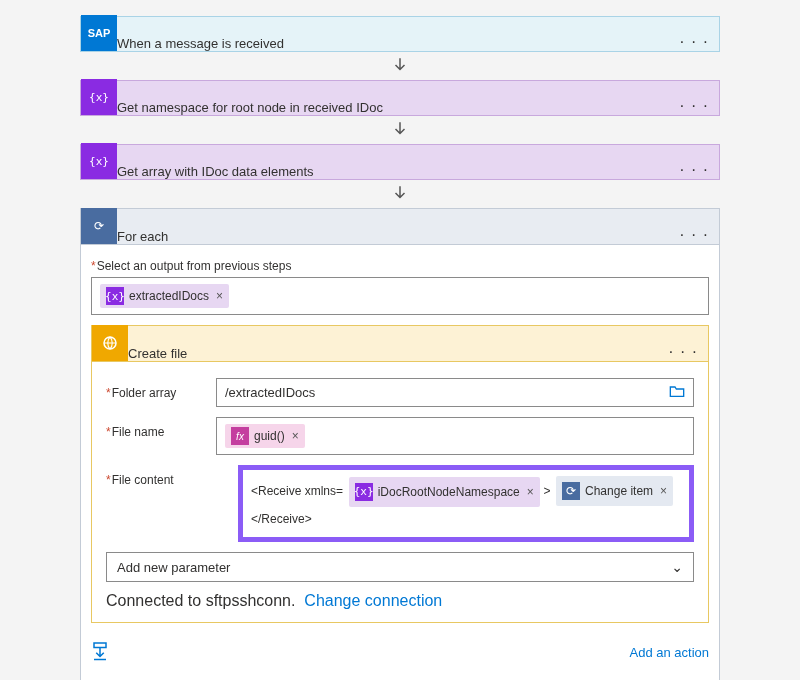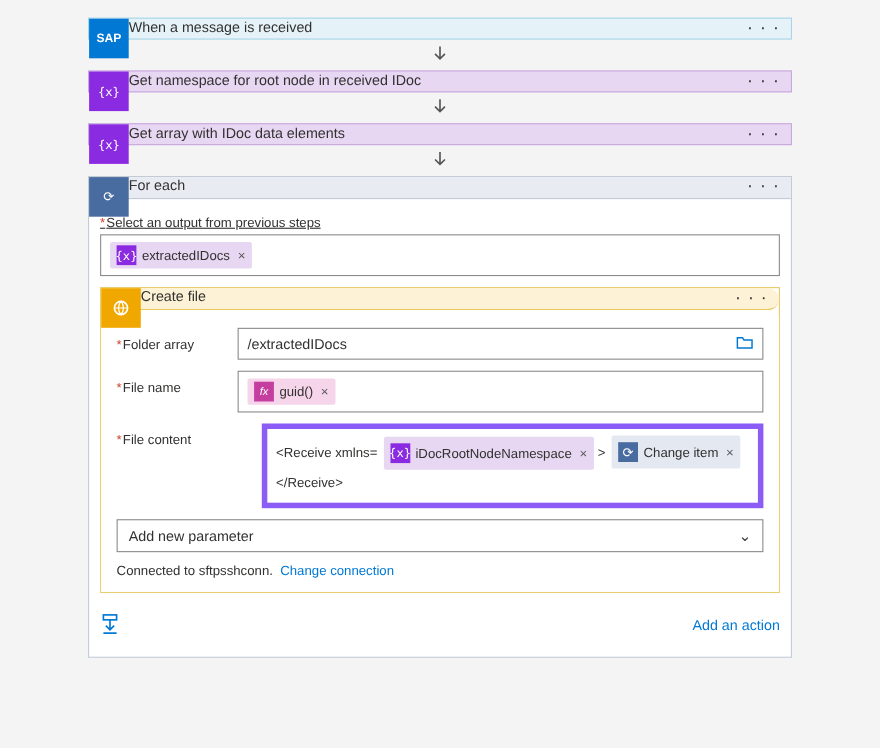--- a/index.html
+++ b/index.html
@@ -1,33 +1,33 @@
 <!DOCTYPE html>
 <html><head>
 <meta charset="utf-8">
 <style>
 * { box-sizing: border-box; margin: 0; padding: 0; font-family: "Segoe UI", Arial, sans-serif; }
 body { background: #f4f4f4; width: 800px; height: 680px; padding: 16px 80px; font-size: 13px; color: #323130; }
-.step-bar { display: flex; align-items: flex-start; border: 1px solid; height: 20px; margin-bottom: 4px; }
+.step-bar { display: flex; align-items: flex-end; border: 1px solid; height: 36px; margin-bottom: 4px; }
 .step-icon { width: 36px; height: 36px; display: flex; align-items: center; justify-content: center; color: #fff; font-size: 14px; }
 .step-title { flex: 1; padding: 0 0; font-size: 13px; }
 .step-menu { padding: 0 10px; font-size: 16px; letter-spacing: 1px; cursor: pointer; }
 .sap-bar { background: #e5f3f8; border-color: #a9d3e6; }
 .sap-icon { background: #0078d4; font-weight: bold; font-size: 11px; }
 .var-bar { background: #e7d7f2; border-color: #c8a8dd; }
 .var-icon { background: #8a2be2; }
 .for-bar { background: #e8ecf2; border-color: #c3cad4; }
 .for-icon { background: #496ca0; }
-.sftp-bar { background: #fdf2d5; border-color: #e8c862; border-radius: 10px; }
+.sftp-bar { background: #fdf2d5; border-color: #e8c862; }
 .sftp-icon { background: #f0a800; }
 .arrow { display: flex; justify-content: center; color: #555; margin: 2px 0 6px 0; }
 .arrow svg { width: 18px; height: 18px; }
 .container { border: 1px solid #c3cbd6; background: #fff; }
 .container-body { padding: 10px; }
-.label { font-size: 12px; margin-bottom: 4px; text-decoration: underline; }
+.label { font-size: 12px; margin-bottom: 4px; }
 .req::before { content: "*"; color: #cc4a31; margin-right: 1px; }
 .input-line { border: 1px solid #8a8a8a; padding: 6px 8px; display: flex; align-items: center; gap: 6px; min-height: 32px; flex-wrap: wrap; background: #fff; }
 .chip { display: inline-flex; align-items: center; gap: 5px; padding: 3px 6px; font-size: 12px; border-radius: 2px; }
 .chip-icon { width: 18px; height: 18px; display: inline-flex; align-items: center; justify-content: center; color: #fff; font-size: 10px; }
 .chip-x { margin-left: 2px; color: #555; cursor: pointer; }
 .chip-var { background: #e7d7f2; }
 .chip-var .chip-icon { background: #8a2be2; }
 .chip-fx { background: #f6d5ea; }
 .chip-fx .chip-icon { background: #c43e9f; font-style: italic; }
 .chip-for { background: #e4e9f1; }
@@ -36,21 +36,21 @@
 .inner-body { padding: 12px 14px; background: #fff; }
 .field-row { display: flex; align-items: flex-start; margin-bottom: 10px; }
 .field-label { width: 110px; font-size: 12px; padding-top: 8px; }
 .field-input { flex: 1; }
 .folder-input { display: flex; align-items: center; border: 1px solid #8a8a8a; padding: 5px 8px; }
 .folder-input span:first-child { flex: 1; }
 .folder-icon { color: #0078d4; cursor: pointer; }
 .content-box { border: 5px solid #8b5cf6; padding: 6px 8px; line-height: 24px; margin-left: 22px; }
 .content-box .text-frag { font-size: 12px; margin-right: 2px; }
 .dropdown { border: 1px solid #8a8a8a; padding: 6px 10px; display: flex; justify-content: space-between; align-items: center; margin-top: 10px; cursor: pointer; }
-.conn-line { margin-top: 10px; font-size: 12px; }
+.conn-line { margin-top: 10px; font-size: 16px; }
 .link { color: #0078d4; cursor: pointer; }
 .add-action { display: flex; justify-content: space-between; align-items: center; gap: 8px; color: #0078d4; padding: 18px 0 8px 0; cursor: pointer; font-size: 13px; }
 .add-action svg { width: 18px; height: 22px; }
 .chevron { font-size: 14px; }
 .braces { font-family: monospace; font-size: 11px; }
 .loop-glyph { font-size: 12px; }
 </style>
 </head>
 <body>
 

